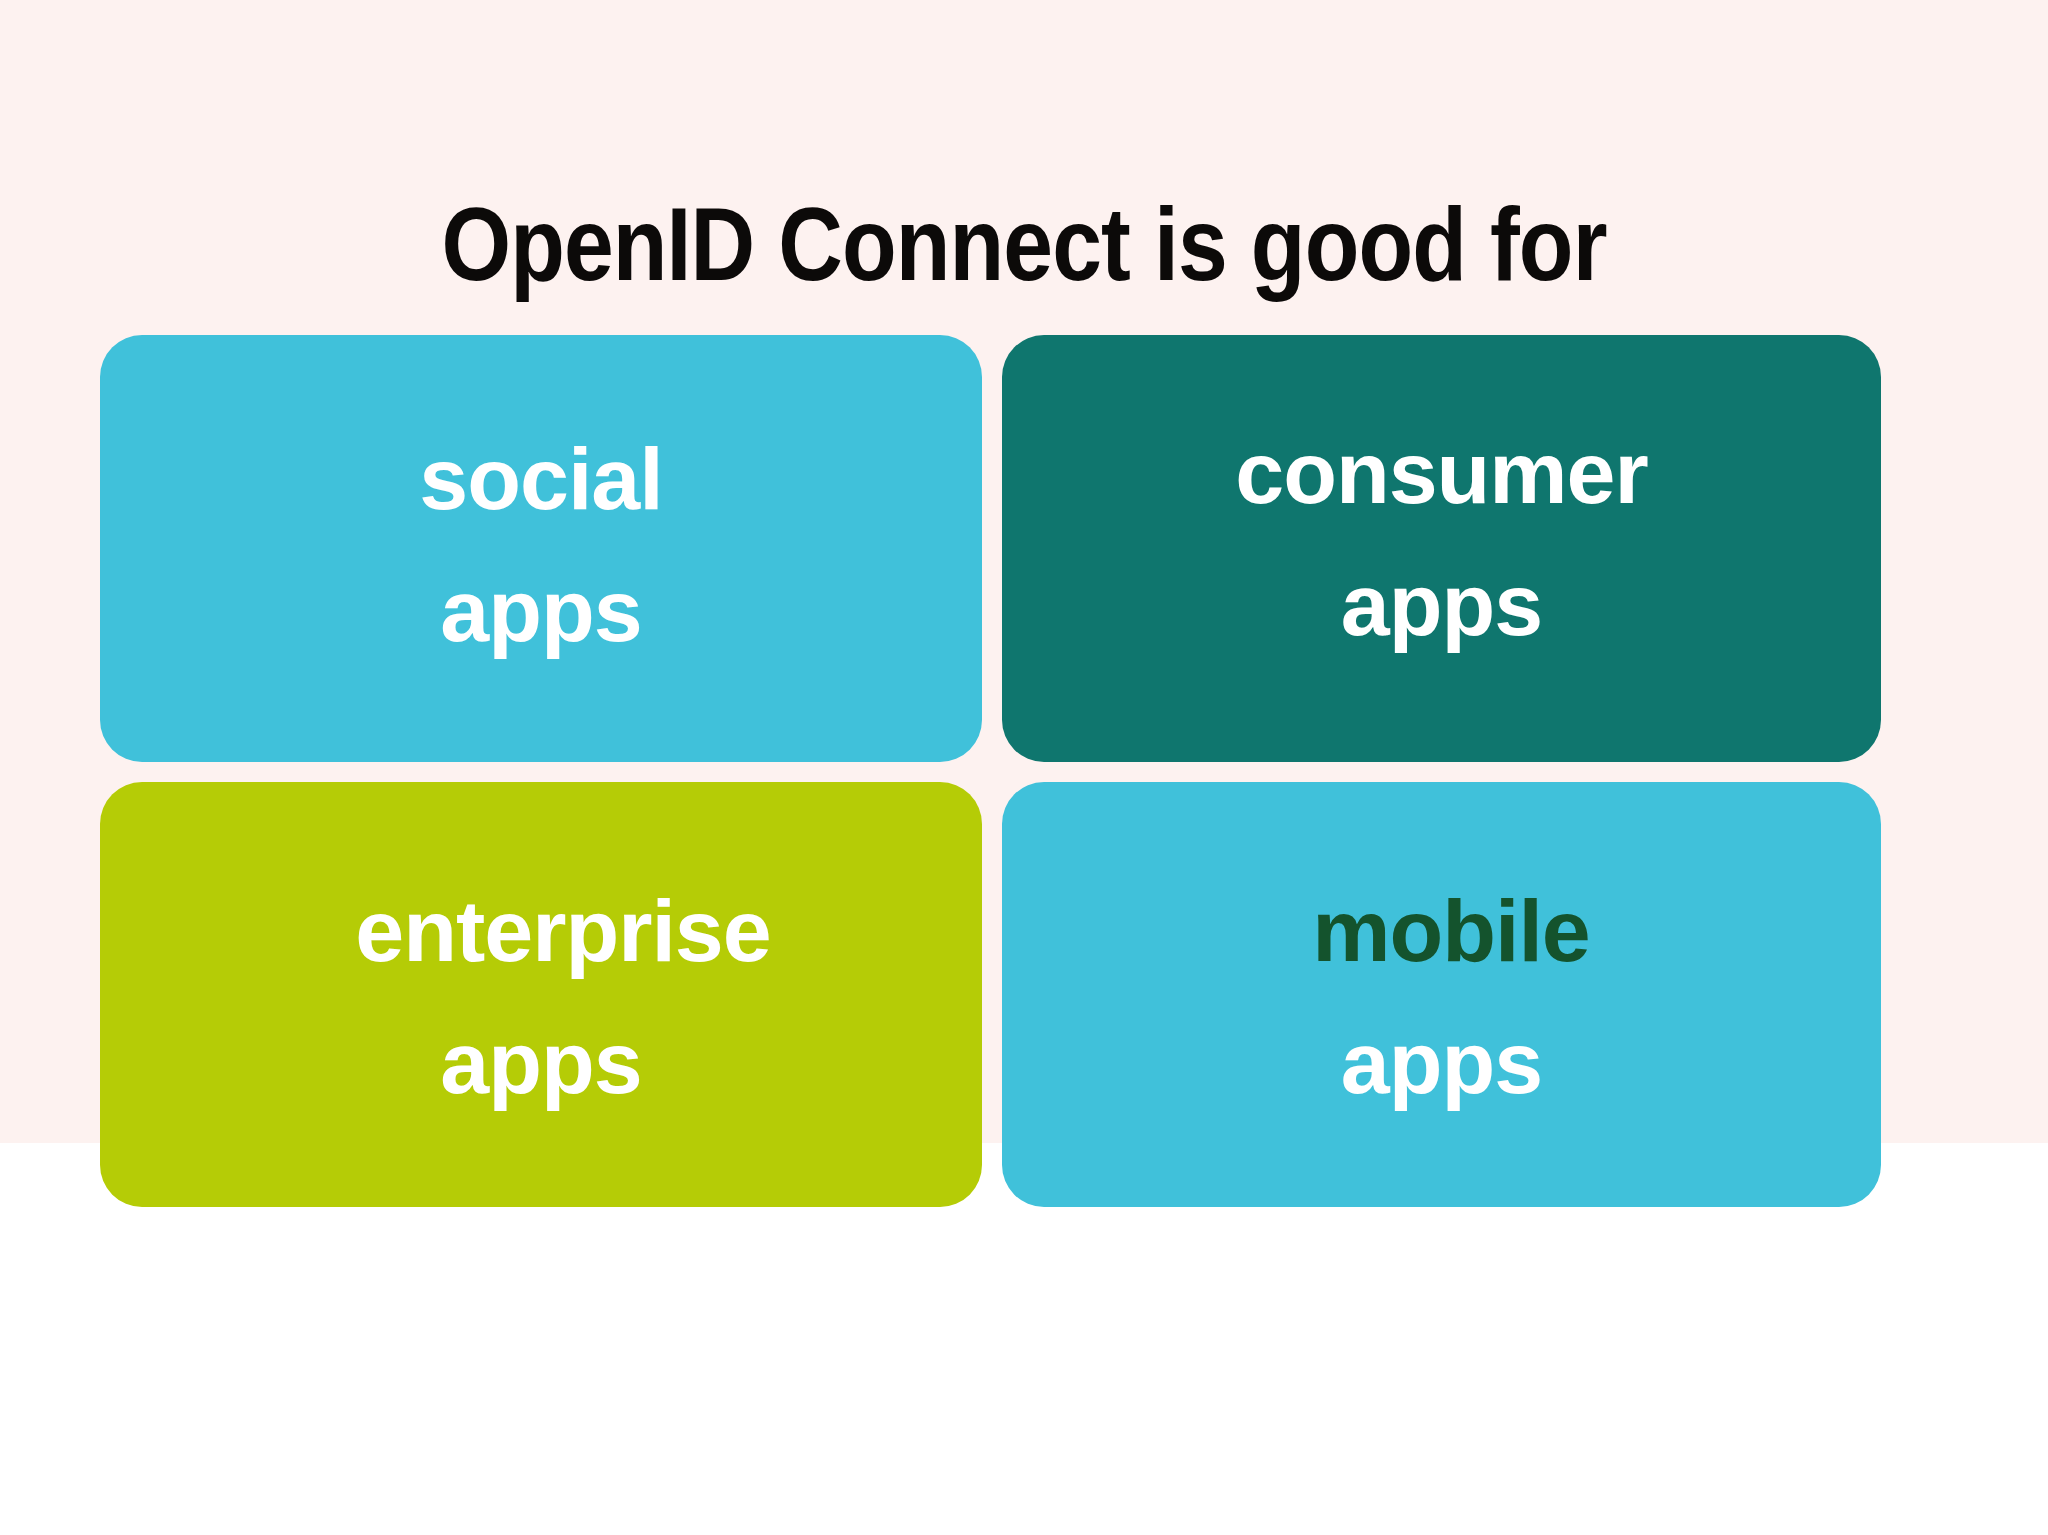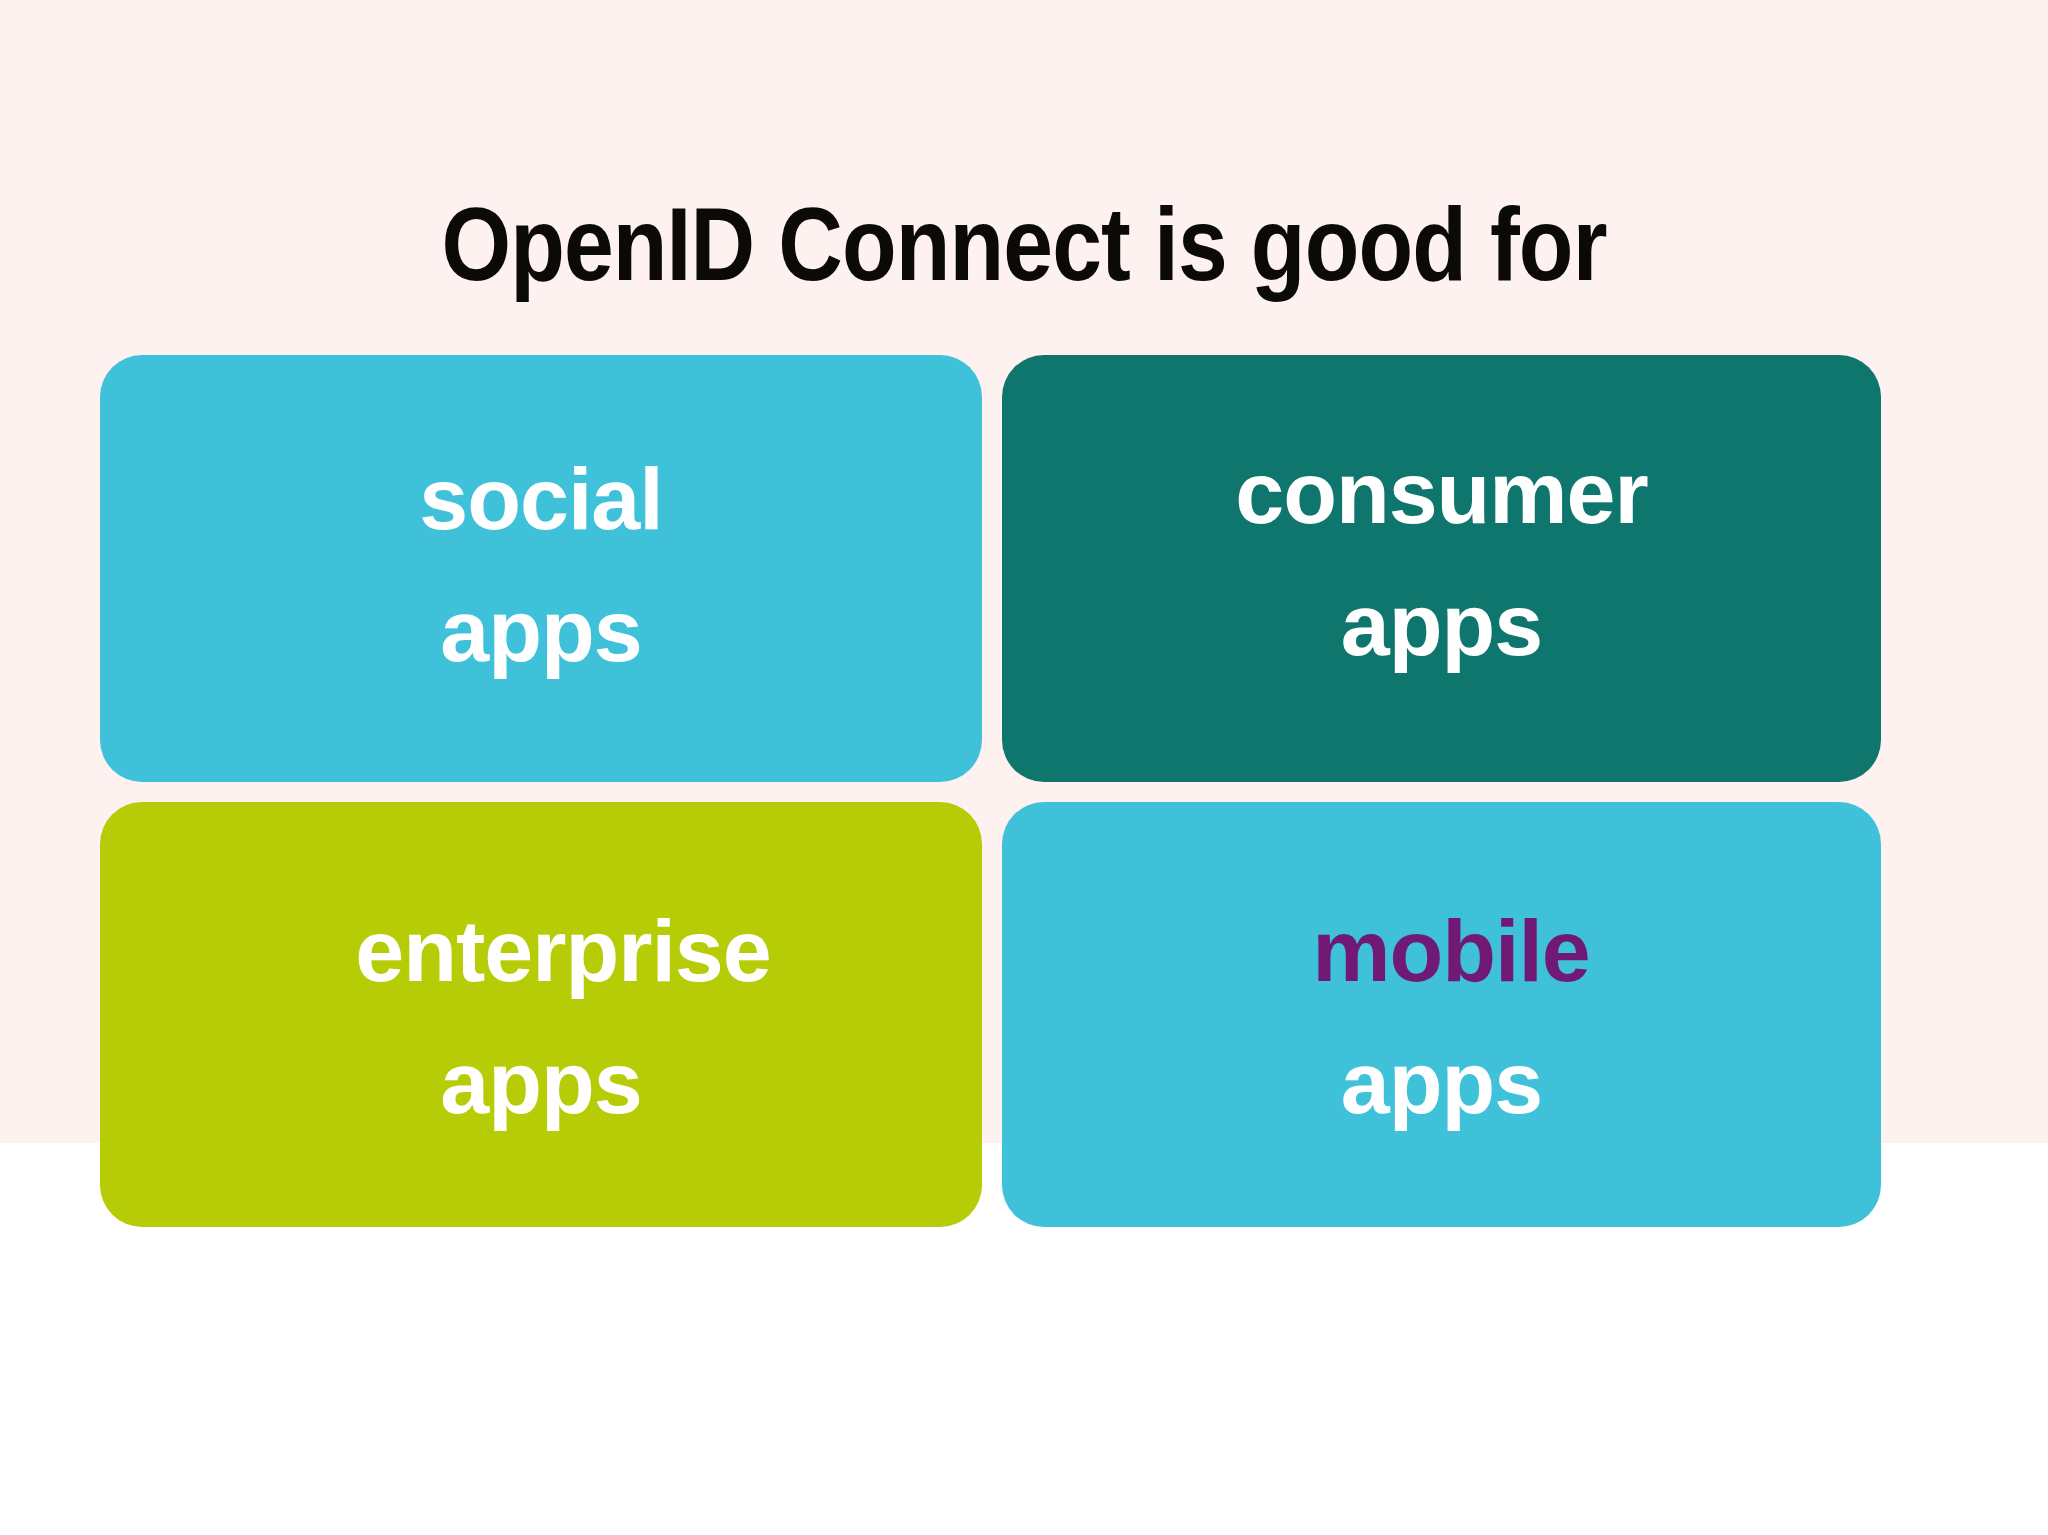--- a/index.html
+++ b/index.html
@@ -38,21 +38,21 @@
     transform: scaleX(0.86);
     transform-origin: 50% 50%;
     white-space: nowrap;
     -webkit-font-smoothing: antialiased;
   }
 
   
   #card-grid {
     position: absolute;
     left: 100px;
-    top: 355px;
+    top: 335px;
     width: 1805px;
     height: 893px;
     display: grid;
     grid-template-columns: 882px 879px;
     grid-template-rows: 427px 425px;
     column-gap: 44px;
     row-gap: 41px;
     gap: 20px;
   }
 
@@ -106,18 +106,18 @@
       <div class="card-line" style="color: rgb(255, 255, 255);">consumer</div>
       <div class="card-line" style="color: rgb(255, 255, 255);">apps</div>
     </div>
 
     <div class="card green" id="card-enterprise" style="background: rgb(181, 204, 6);">
       <div class="card-line" style="color: rgb(255, 255, 255); margin-left: 44px;">enterprise</div>
       <div class="card-line" style="color: rgb(255, 255, 255);">apps</div>
     </div>
 
     <div class="card blue" id="card-mobile" style="background: rgb(64, 193, 218);">
-      <div class="card-line" style="color: #701a75; margin-left: 19px;">mobile</div>
+      <div class="card-line" style="color: #14532d; margin-left: 19px;">mobile</div>
       <div class="card-line" style="color: rgb(255, 255, 255);">apps</div>
     </div>
 
   </div>
 </div>
 
 </body></html>

